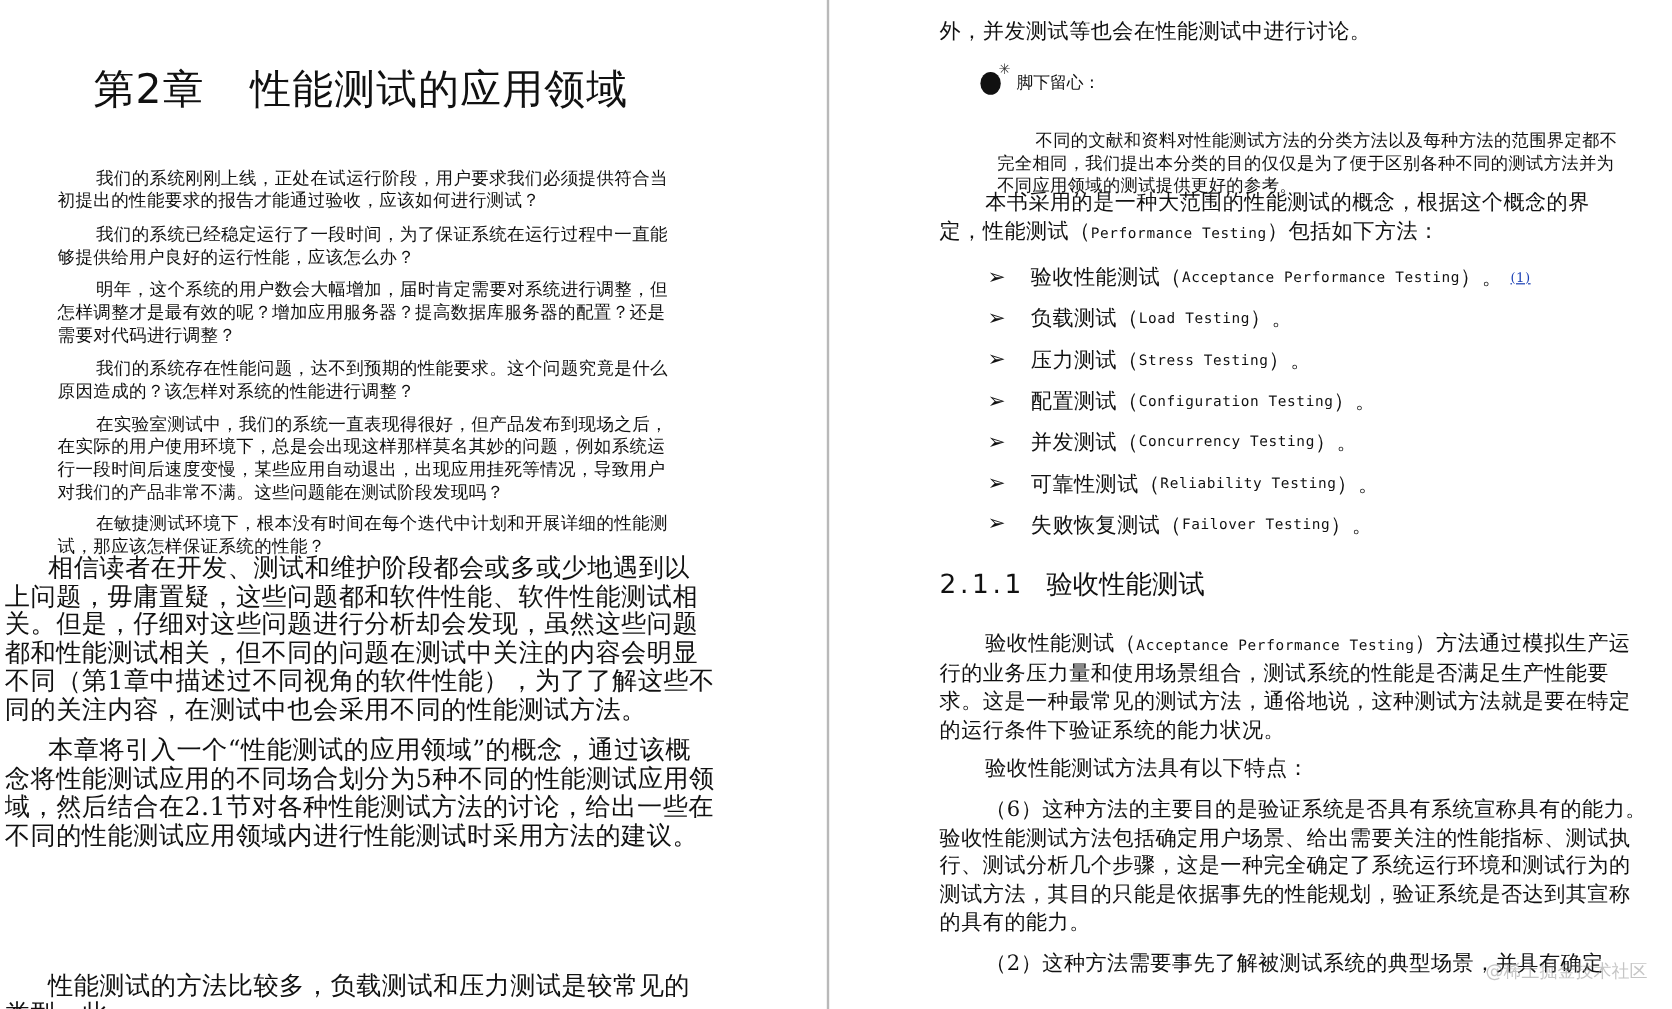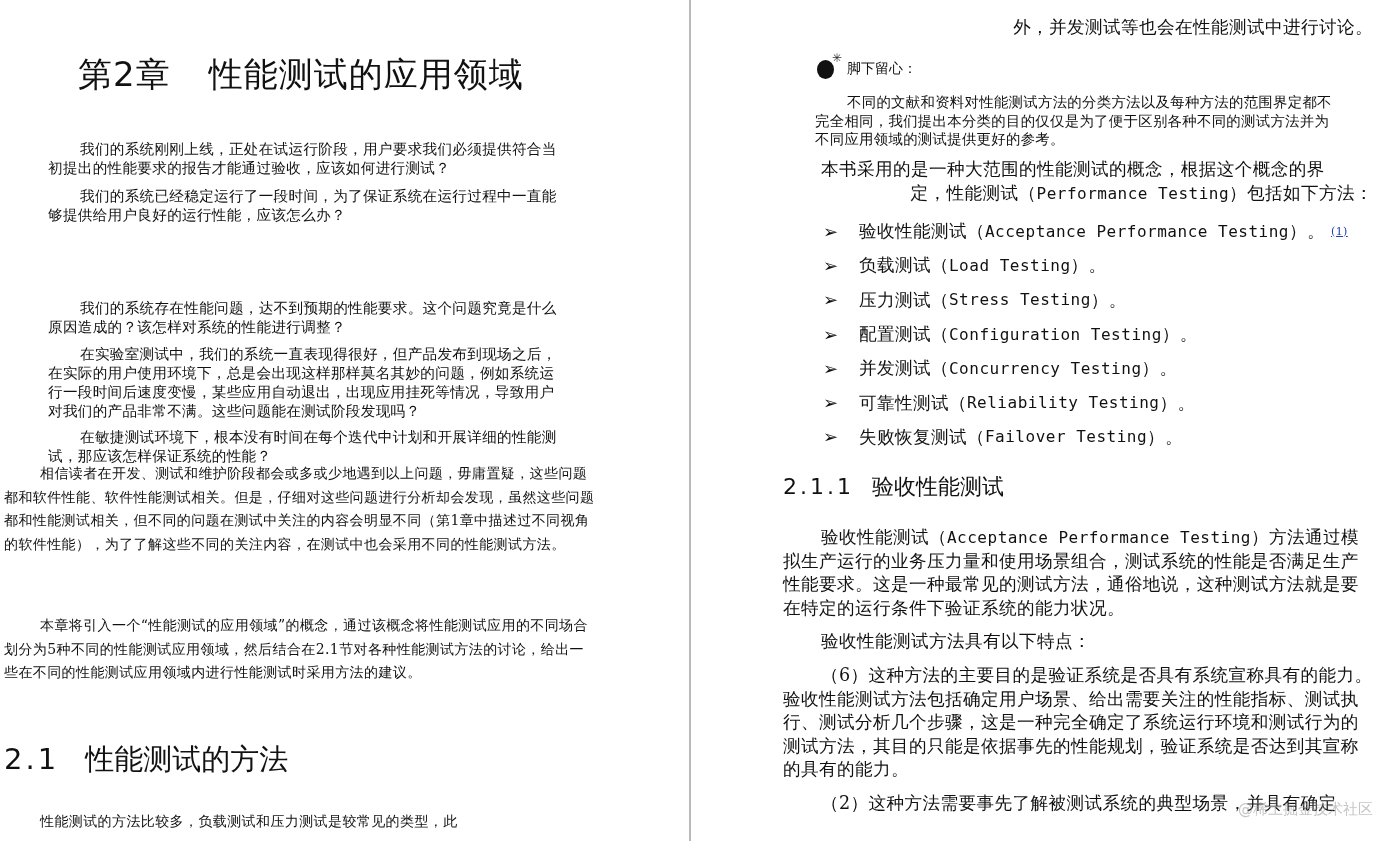--- a/index.html
+++ b/index.html
@@ -48,21 +48,21 @@
       font-size: 14.6px;
       line-height: 19px;
       text-indent: 32px;
       margin: 12px;
       letter-spacing: 0.3px;
     }
     .body-para {
       position: absolute;
       left: 4px;
       width: 592px;
-      font-size: 14px;
+      font-size: 21px;
       line-height: 23.5px;
       text-indent: 36px;
       margin: 0;
       letter-spacing: 0.4px;
     }
     .section-h2 {
       position: absolute;
       left: 4px;
       top: 740px;
       font-family: "DejaVu Sans", "Liberation Sans", sans-serif;
@@ -83,21 +83,21 @@
     .r-para {
       position: absolute;
       left: 92px;
       width: 590px;
       font-size: 17.6px;
       line-height: 23.5px;
       text-indent: 38px;
       margin: 0;
       letter-spacing: 0.4px;
     }
-    .r-para.no-indent { text-indent: 0; text-align: right; }
+    .r-para.no-indent { text-indent: 0; }
     .note-header {
       position: absolute;
       left: 126px;
       top: 52px;
       display: flex;
       align-items: flex-end;
       font-size: 14px;
     }
     .bomb {
       position: relative;
@@ -123,21 +123,21 @@
     }
     .note-label { margin-left: 0; padding-bottom: 2px; }
     .note-body {
       position: absolute;
       left: 124px;
       top: 93px;
       width: 520px;
       font-size: 14.4px;
       line-height: 18.5px;
       text-indent: 32px;
-      margin: 0;
+      margin: 16px;
       letter-spacing: 0.3px;
     }
     .methods {
       position: absolute;
       left: 132px;
       top: 214px;
       list-style: none;
       margin: 0;
       padding: 0;
     }
@@ -147,21 +147,21 @@
       height: 34.3px;
       font-size: 17.6px;
       white-space: nowrap;
       letter-spacing: 0.4px;
     }
     .methods .arrow {
       width: 36px;
       font-size: 18px;
       font-family: "DejaVu Sans", sans-serif;
     }
-    .mono { font-family: "DejaVu Sans Mono", "Liberation Mono", monospace; font-size: 16px; letter-spacing: 0.5px; }
+    .mono { font-family: "DejaVu Sans Mono", "Liberation Mono", monospace; font-size: 12px; letter-spacing: 0.5px; }
     .footnote-link {
       color: #1a3fb4;
       text-decoration: underline;
       font-size: 11px;
       vertical-align: 7px;
       margin-left: 6px;
       cursor: pointer;
     }
     .watermark {
       position: absolute;
@@ -176,30 +176,28 @@
 </head>
 <body>
 
 <div class="page page-left">
   <div class="chapter-title">
     <span class="num">第2章</span><span>性能测试的应用领域</span>
   </div>
 
   <p class="question" style="top:127px">我们的系统刚刚上线，正处在试运行阶段，用户要求我们必须提供符合当初提出的性能要求的报告才能通过验收，应该如何进行测试？</p>
   <p class="question" style="top:174px">我们的系统已经稳定运行了一段时间，为了保证系统在运行过程中一直能够提供给用户良好的运行性能，应该怎么办？</p>
+  <p class="question" style="top:220px">明年，这个系统的用户数会大幅增加，届时肯定需要对系统进行调整，但怎样调整才是最有效的呢？增加应用服务器？提高数据库服务器的配置？还是需要对代码进行调整？</p>
   <p class="question" style="top:286px">我们的系统存在性能问题，达不到预期的性能要求。这个问题究竟是什么原因造成的？该怎样对系统的性能进行调整？</p>
   <p class="question" style="top:332px">在实验室测试中，我们的系统一直表现得很好，但产品发布到现场之后，在实际的用户使用环境下，总是会出现这样那样莫名其妙的问题，例如系统运行一段时间后速度变慢，某些应用自动退出，出现应用挂死等情况，导致用户对我们的产品非常不满。这些问题能在测试阶段发现吗？</p>
   <p class="question" style="top:415px">在敏捷测试环境下，根本没有时间在每个迭代中计划和开展详细的性能测试，那应该怎样保证系统的性能？</p>
 
   <p class="body-para" style="top:462px">相信读者在开发、测试和维护阶段都会或多或少地遇到以上问题，毋庸置疑，这些问题都和软件性能、软件性能测试相关。但是，仔细对这些问题进行分析却会发现，虽然这些问题都和性能测试相关，但不同的问题在测试中关注的内容会明显不同（第1章中描述过不同视角的软件性能），为了了解这些不同的关注内容，在测试中也会采用不同的性能测试方法。</p>
   <p class="body-para" style="top:614px">本章将引入一个“性能测试的应用领域”的概念，通过该概念将性能测试应用的不同场合划分为5种不同的性能测试应用领域，然后结合在2.1节对各种性能测试方法的讨论，给出一些在不同的性能测试应用领域内进行性能测试时采用方法的建议。</p>
 
-  <div class="section-h2">
-    <span class="num">2.1</span><span>性能测试的方法</span>
-  </div>
 
   <p class="body-para" style="top:810px">性能测试的方法比较多，负载测试和压力测试是较常见的类型，此</p>
 </div>
 
 <div class="divider"></div>
 
 <div class="page page-right">
   <p class="r-para no-indent" style="top:16px">外，并发测试等也会在性能测试中进行讨论。</p>
 
   <div class="note-header">

